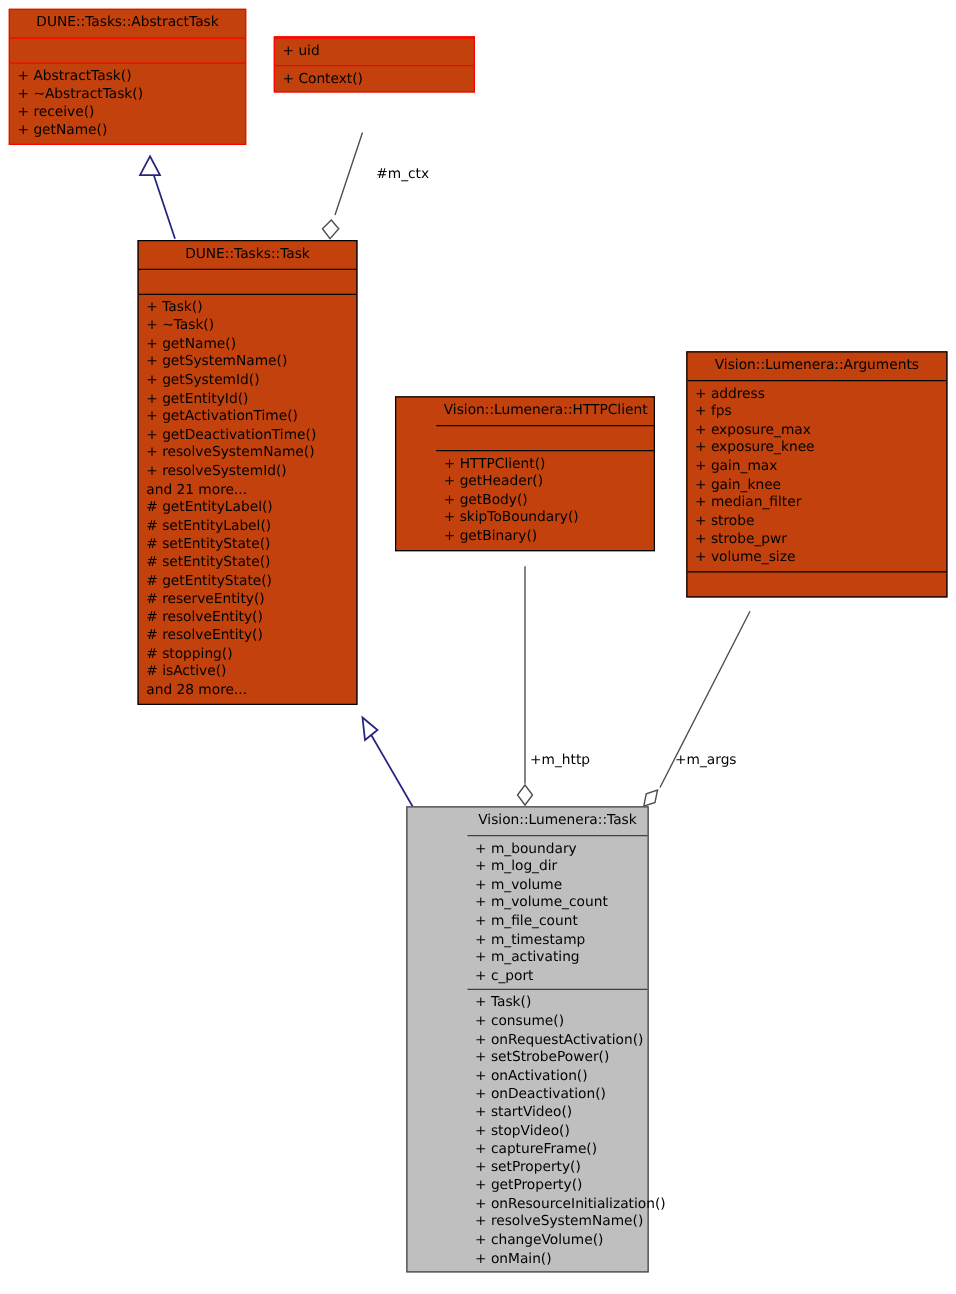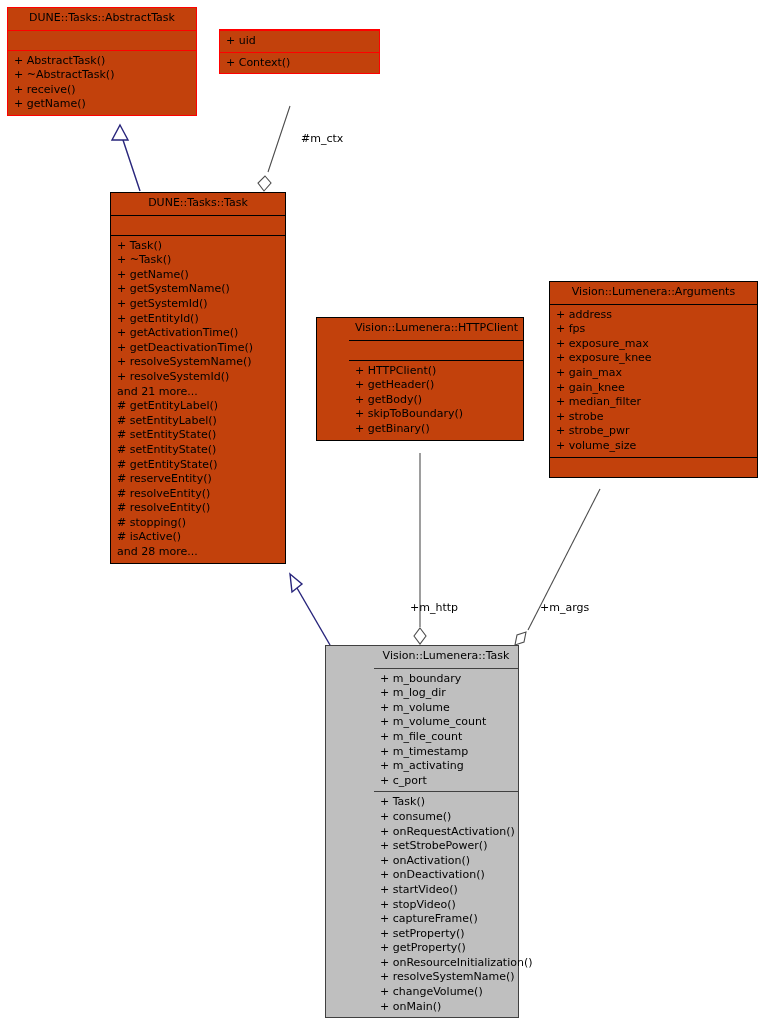--- a/index.html
+++ b/index.html
@@ -232,16 +232,16 @@
         <li>+ getProperty()</li>
         <li>+ onResourceInitialization()</li>
         <li>+ resolveSystemName()</li>
         <li>+ changeVolume()</li>
         <li>+ onMain()</li>
       </ul>
     </div>
   </div>
 
   <div class="edge-label" style="left:275px; top:132px;margin-left:26px;">#m_ctx</div>
-  <div class="edge-label" style="left:410px; top:601px;">+m_http</div>
+  <div class="edge-label" style="left:424px; top:601px;">+m_http</div>
   <div class="edge-label" style="left:540px; top:601px;">+m_args</div>
 
 </div>
 
 </body></html>

